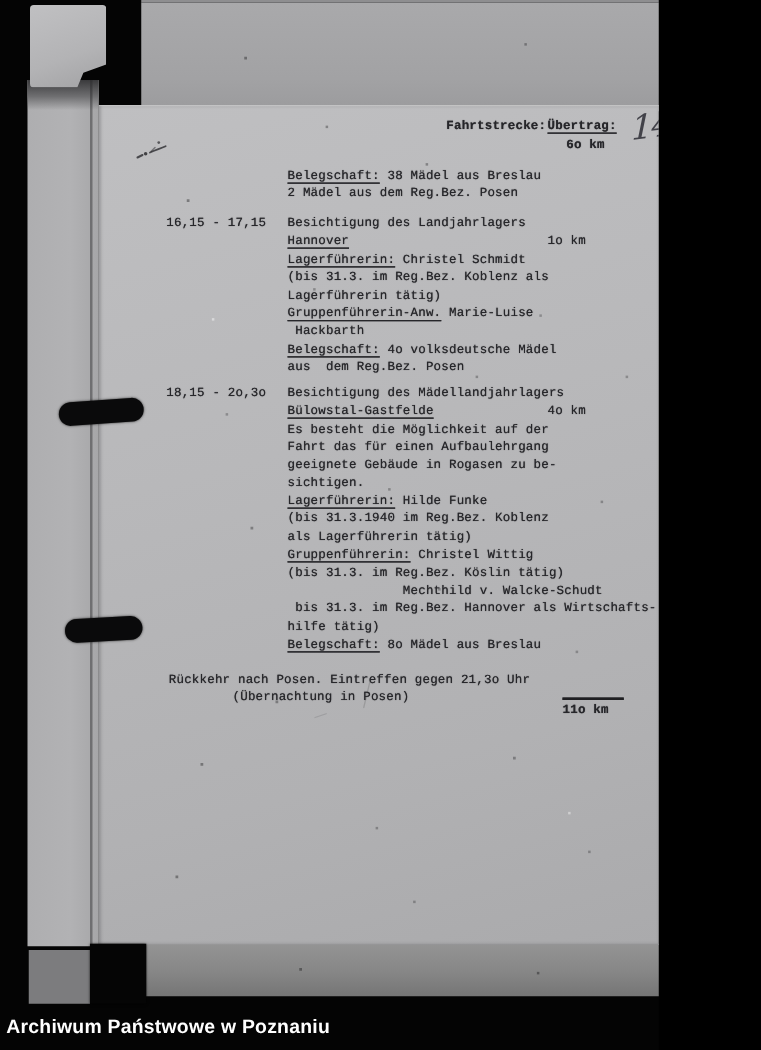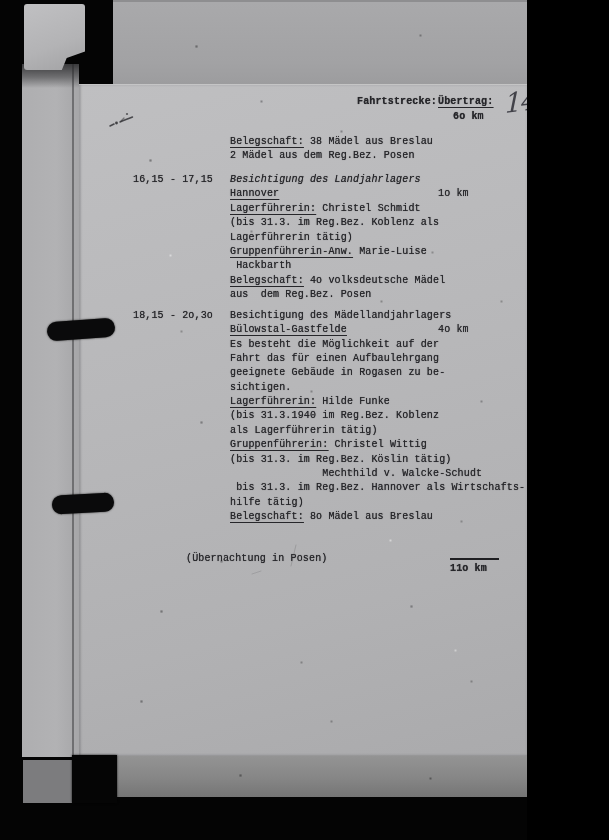--- a/index.html
+++ b/index.html
@@ -95,21 +95,21 @@
   <div class="typed bold" style="left:357px;top:96px;">Fahrtstrecke:</div>
   <div class="typed bold u" style="left:438px;top:96px;">Übertrag:</div>
   <div class="typed bold" style="left:453px;top:111px;">6o km</div>
 
   <div class="handwriting">14</div>
 
   <div>
       <div class="typed" style="left: 230px; top: 136px;"><span class="u">Belegschaft:</span><span> 38 Mädel aus Breslau</span></div>
       <div class="typed" style="left: 230px; top: 150px;"><span>2 Mädel aus dem Reg.Bez. Posen</span></div>
       <div class="typed" style="left: 133px; top: 174px;"><span>16,15 - 17,15</span></div>
-      <div class="typed" style="left: 230px; top: 174px; font-style: italic;"><span>Besichtigung des Landjahrlagers</span></div>
+      <div class="typed" style="left: 230px; top: 174px;"><span>Besichtigung des Landjahrlagers</span></div>
       <div class="typed" style="left: 230px; top: 188.4px;"><span class="u">Hannover</span></div>
       <div class="typed" style="left: 230px; top: 202.8px;"><span class="u">Lagerführerin:</span><span> Christel Schmidt</span></div>
       <div class="typed" style="left: 230px; top: 217.2px;"><span>(bis 31.3. im Reg.Bez. Koblenz als</span></div>
       <div class="typed" style="left: 230px; top: 231.6px;"><span>Lagerführerin tätig)</span></div>
       <div class="typed" style="left: 230px; top: 246px;"><span class="u">Gruppenführerin-Anw.</span><span> Marie-Luise</span></div>
       <div class="typed" style="left: 230px; top: 260.4px;"><span> Hackbarth</span></div>
       <div class="typed" style="left: 230px; top: 274.8px;"><span class="u">Belegschaft:</span><span> 4o volksdeutsche Mädel</span></div>
       <div class="typed" style="left: 230px; top: 289.2px;"><span>aus  dem Reg.Bez. Posen</span></div>
       <div class="typed" style="left: 438px; top: 188.4px;"><span>1o km</span></div>
       <div class="typed" style="left: 133px; top: 310px;"><span>18,15 - 2o,3o</span></div>
@@ -124,29 +124,31 @@
       <div class="typed" style="left: 230px; top: 424.8px;"><span>als Lagerführerin tätig)</span></div>
       <div class="typed" style="left: 230px; top: 439.15px;"><span class="u">Gruppenführerin:</span><span> Christel Wittig</span></div>
       <div class="typed" style="left: 230px; top: 453.5px;"><span>(bis 31.3. im Reg.Bez. Köslin tätig)</span></div>
       <div class="typed" style="left: 230px; top: 467.85px;"><span>               Mechthild v. Walcke-Schudt</span></div>
       <div class="typed" style="left: 230px; top: 482.2px;"><span> bis 31.3. im Reg.Bez. Hannover als Wirtschafts-</span></div>
       <div class="typed" style="left: 230px; top: 496.55px;"><span>hilfe tätig)</span></div>
       <div class="typed" style="left: 230px; top: 510.9px;"><span class="u">Belegschaft:</span><span> 8o Mädel aus Breslau</span></div>
       <div class="typed" style="left: 438px; top: 324.35px;"><span>4o km</span></div>
     </div>
 
+  <div class="typed" style="left:135px;top:539px;">Rückkehr nach Posen. Eintreffen gegen 21,3o Uhr</div>
   <div class="typed" style="left:186px;top:553px;">(Übernachtung in Posen)</div>
   <div class="sum-rule"></div>
   <div class="typed bold" style="left:450px;top:563px;">11o km</div>
 
   <svg class="marks" width="609" height="840" viewBox="0 0 609 840">
     <g stroke="#2b2b2e" fill="none" stroke-linecap="round">
       <path d="M110,126 l4,-2" stroke-width="1.6" opacity=".8"></path>
       <circle cx="116.5" cy="123" r="1.4" fill="#2b2b2e" stroke="none" opacity=".85"></circle>
       <path d="M120,122 C124,120 128,119 132.5,117" stroke-width="1.5" opacity=".8"></path>
       <circle cx="127" cy="114" r="1.1" fill="#2b2b2e" stroke="none" opacity=".7"></circle>
       <path d="M296,545 L291,566" stroke-width="1" opacity=".18"></path>
       <path d="M252,574 l9,-3" stroke-width="1" opacity=".15"></path>
       <path d="M124,118 l-3,3" stroke-width="1.2" opacity=".5"></path>
     </g>
   </svg>
 
+  <div class="archive-label">Archiwum Państwowe w Poznaniu</div>
 </div>
 
 </body></html>

